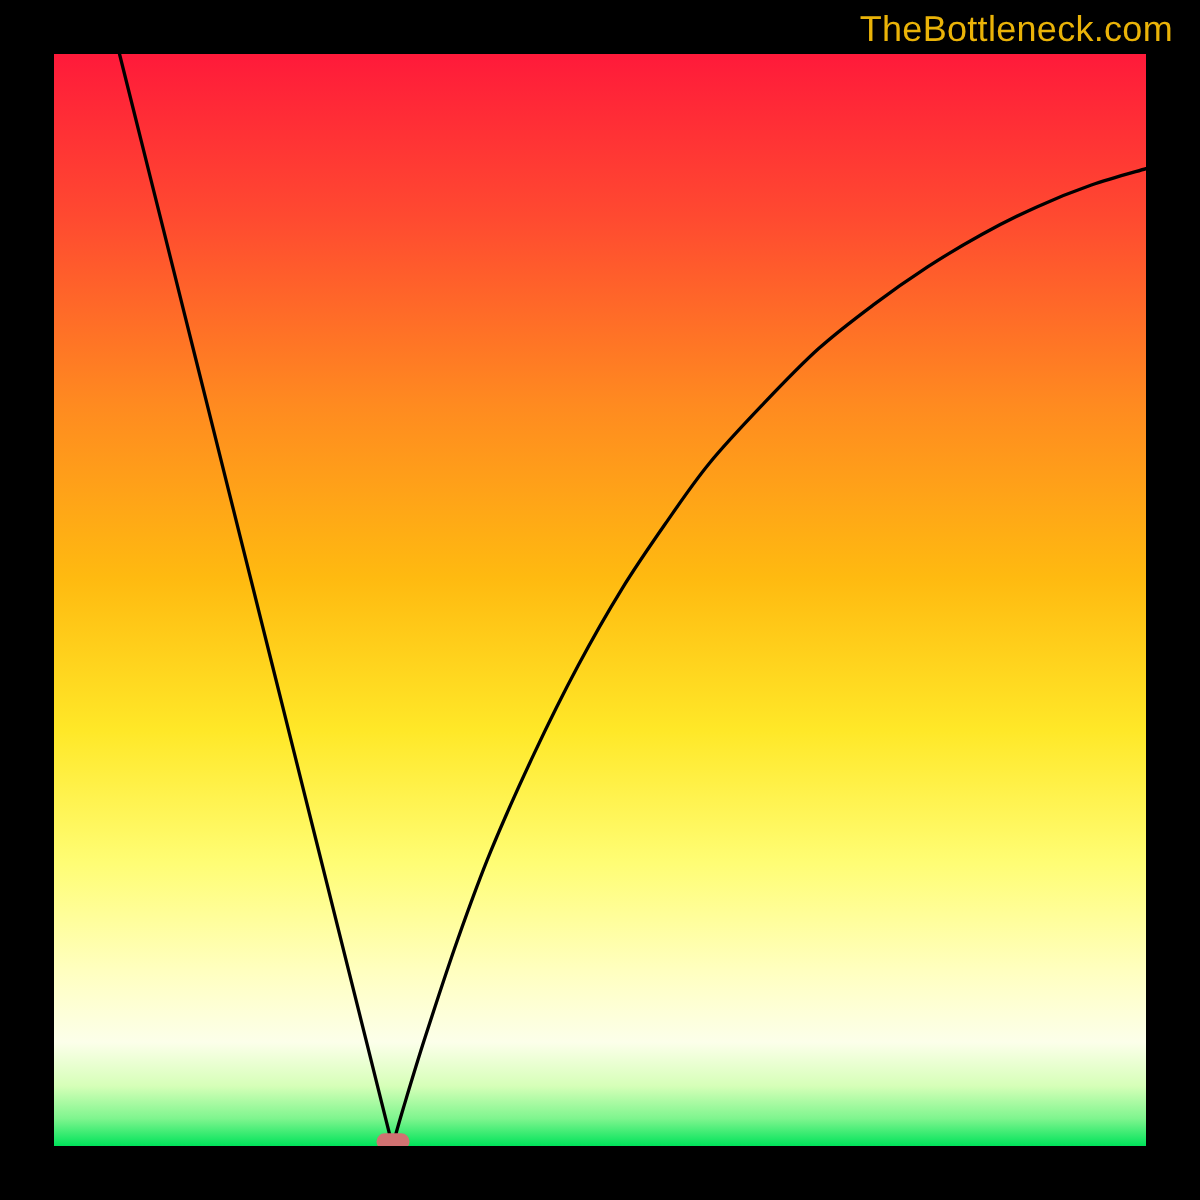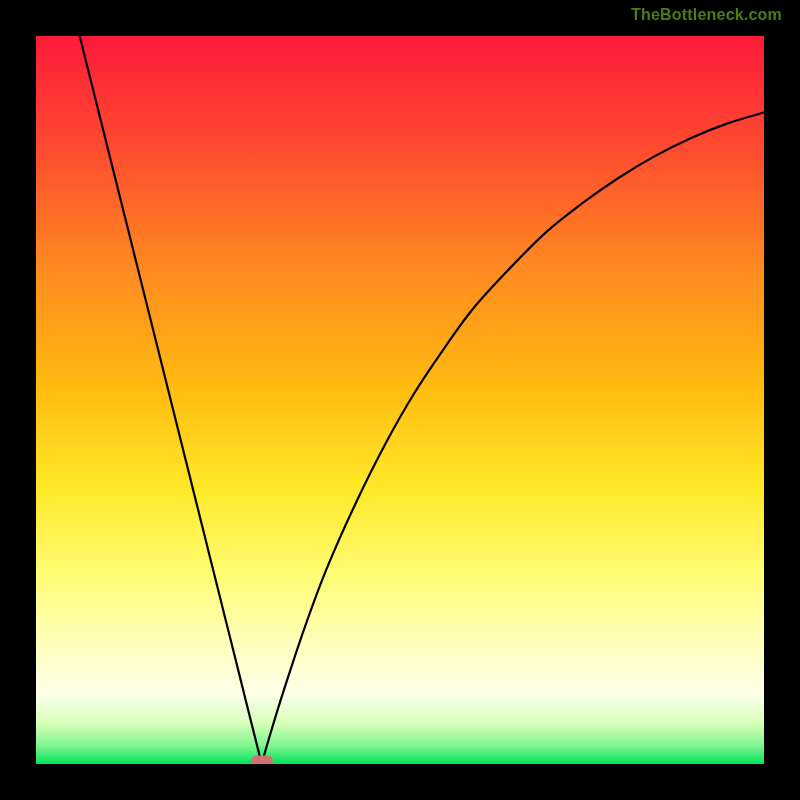--- a/index.html
+++ b/index.html
@@ -22,23 +22,23 @@
     left: 36px;
     top: 36px;
     width: 728px;
     height: 728px;
     overflow: hidden;
   }
   .watermark {
     position: absolute;
     top: 6px;
     right: 18px;
-    color: #4d7c0f;
-    font-size: 16px;
-    font-weight: 700;
+    color: #eab308;
+    font-size: 24px;
+    font-weight: 400;
     letter-spacing: 0.2px;
     font-family: "Segoe UI", Arial, sans-serif;
   }
   .marker {
     position: absolute;
     width: 22px;
     height: 11px;
     border-radius: 6px;
     background: #d17272;
     transform: translate(-50%, -50%);

